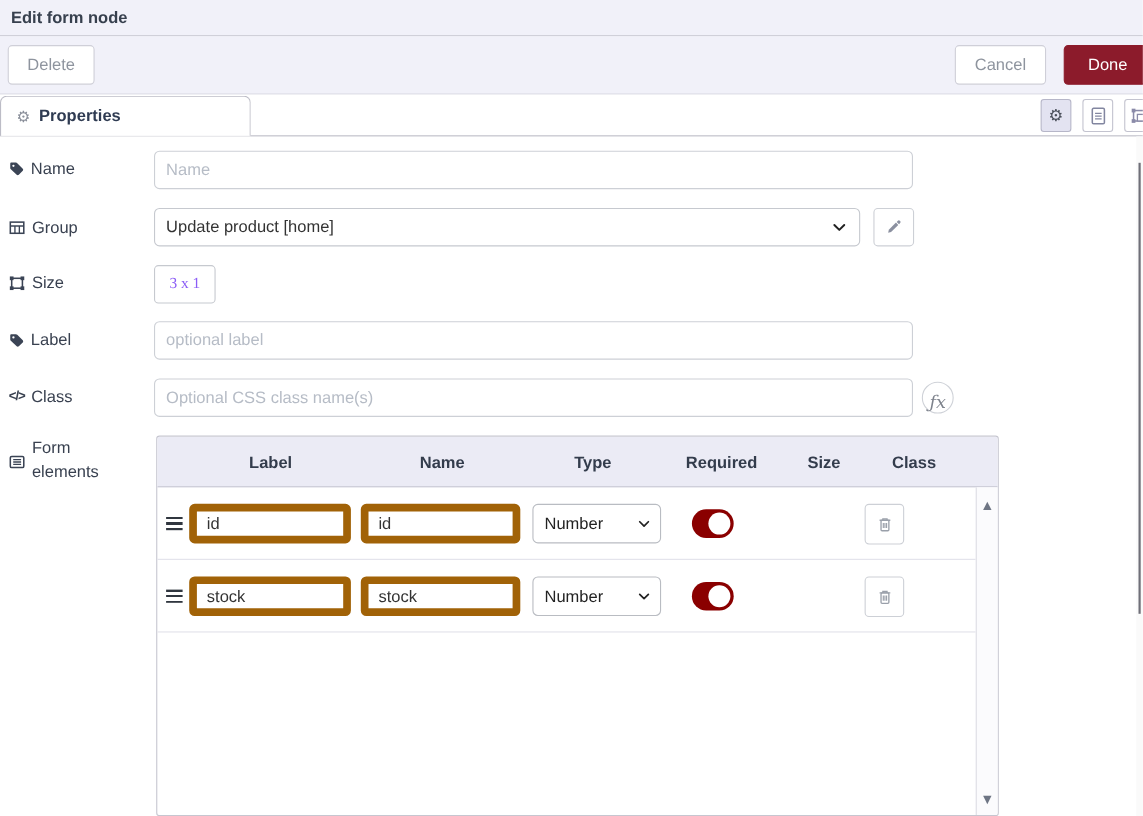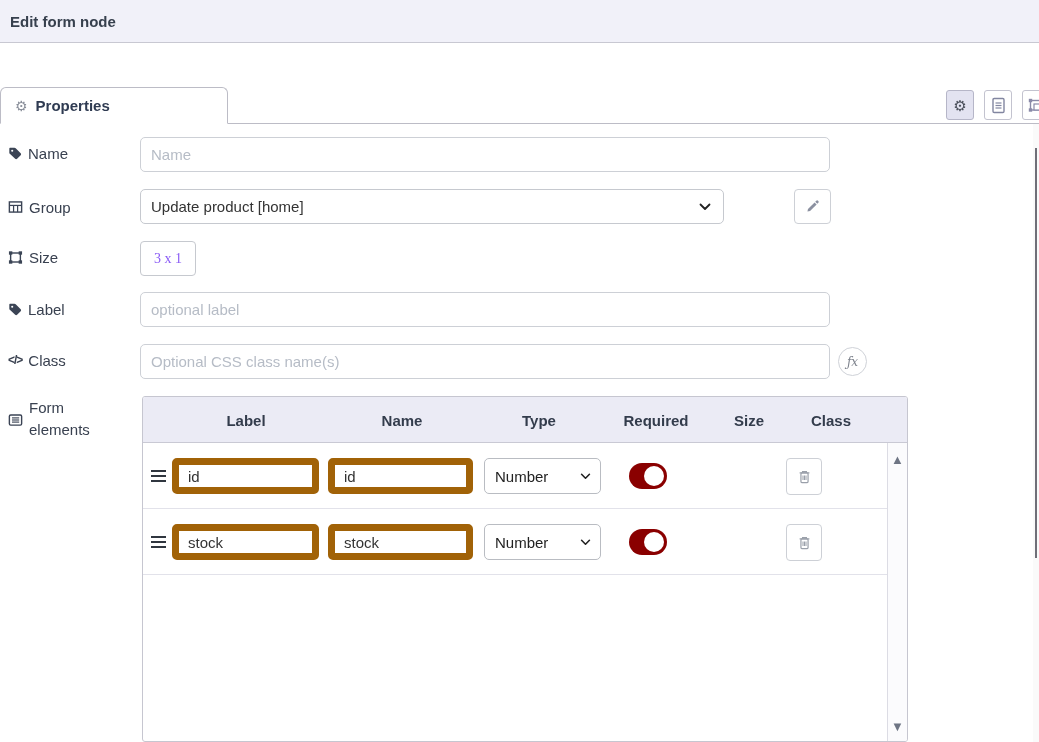--- a/index.html
+++ b/index.html
@@ -3,21 +3,21 @@
 <meta charset="utf-8">
 <style>
   * { margin:0; padding:0; box-sizing:border-box; }
   html,body { background:#fff; }
   .stage {
     position:relative; width:1039px; height:742px; overflow:hidden;
     font-family:"Liberation Sans", sans-serif; background:#fff; color:#38404e;
   }
   
   .titlebar {
-    position:absolute; top:0; left:0; right:0; height:43px;
+    position:absolute; top:0; left:0; right:0; height:33px;
     background:#f1f1f9; border-bottom:1px solid #c8c8d2;
     display:flex; align-items:center; padding-left:10px;
   }
   .titlebar .title { font-size:15px; font-weight:bold; color:#37404e; }
   
   .toolbar {
     position:absolute; top:33px; left:0; right:0; height:53px;
     background:#f1f1f9; border-bottom:1px solid #d7d7e1;
   }
   .btn {
@@ -71,22 +71,22 @@
     display:flex; align-items:center; justify-content:center; cursor:pointer;
   }
   .size-btn {
     position:absolute; left:140px; width:56px; height:35px; background:#fff;
     border:1px solid #c6c9cf; border-radius:4px; font-size:14px; color:#8b5cf6;
     display:flex; align-items:center; justify-content:center; cursor:pointer;font-family:Liberation Serif, serif;
   }
   .fx-btn {
     position:absolute; width:29px; height:29px; border-radius:50%;
     border:1px solid #cfd2d8; background:#fff; color:#7d828c;
-    font-family:"DejaVu Serif", serif; font-style:italic; font-size:12px;
-    display:flex; align-items:center; justify-content:center; cursor:pointer;
+    font-family:"DejaVu Serif", serif; font-style:italic; font-size:16px;
+    display:flex; align-items:flex-end; justify-content:center; cursor:pointer;
   }
   
   .el-table {
     position:absolute; left:142px; top:396px; width:766px; height:346px;
     border:1px solid #c6c6d0; border-radius:3px; background:#fff; overflow:hidden;
   }
   .el-head {
     position:relative; height:46px; background:#ebebf5; border-bottom:1px solid #c9c9d4;
   }
   .el-head span {
@@ -137,20 +137,25 @@
 </style>
 </head>
 <body>
 
 <div class="stage">
 
   <div class="titlebar">
     <span class="title">Edit form node</span>
   </div>
 
+  <div class="toolbar">
+    <button class="btn secondary btn-delete">Delete</button>
+    <button class="btn secondary btn-cancel">Cancel</button>
+    <button class="btn btn-done">Done</button>
+  </div>
 
   <div class="tabbar">
     <div class="tab">
       <span class="gear-glyph">⚙</span>
       <span class="tab-label">Properties</span>
     </div>
     <div class="mini-btn selected" style="left:946px;">
       <span class="gear-glyph">⚙</span>
     </div>
     <div class="mini-btn" style="left:984px;">
@@ -184,21 +189,21 @@
 
   <div class="form-label" style="top:199px;">
     <svg width="15" height="14" viewBox="0 0 16 16">
       <rect x="1" y="2.2" width="14" height="11.6" fill="none" stroke="#3b4455" stroke-width="1.6"></rect>
       <line x1="1" y1="6.2" x2="15" y2="6.2" stroke="#3b4455" stroke-width="1.4"></line>
       <line x1="5.8" y1="6.2" x2="5.8" y2="13.8" stroke="#3b4455" stroke-width="1.4"></line>
       <line x1="10.4" y1="6.2" x2="10.4" y2="13.8" stroke="#3b4455" stroke-width="1.4"></line>
     </svg>
     <span>Group</span>
   </div>
-  <div class="fake-select" style="left:140px; top:189px; width:584px;">
+  <div class="fake-select" style="left:140px; top:189px; width:642px;">
     <span>Update product [home]</span>
     <svg class="chev" width="12" height="8" viewBox="0 0 12 8">
       <path d="M1.5 1.5 L6 6 L10.5 1.5" fill="none" stroke="#222" stroke-width="1.8" stroke-linecap="round" stroke-linejoin="round"></path>
     </svg>
   </div>
   <div class="icon-btn" style="left:794px; top:189px; width:37px; height:35px;">
     <svg width="15" height="15" viewBox="0 0 16 16">
       <path fill="#8b90a0" d="M3.2 10.6 L10.2 3.6 L12.4 5.8 L5.4 12.8 L2.6 13.4 Z"></path>
       <path fill="#8b90a0" d="M10.9 2.9 L12 1.8 a1.3 1.3 0 0 1 1.9 0 l.3.3 a1.3 1.3 0 0 1 0 1.9 L13.1 5.1 Z"></path>
     </svg>

